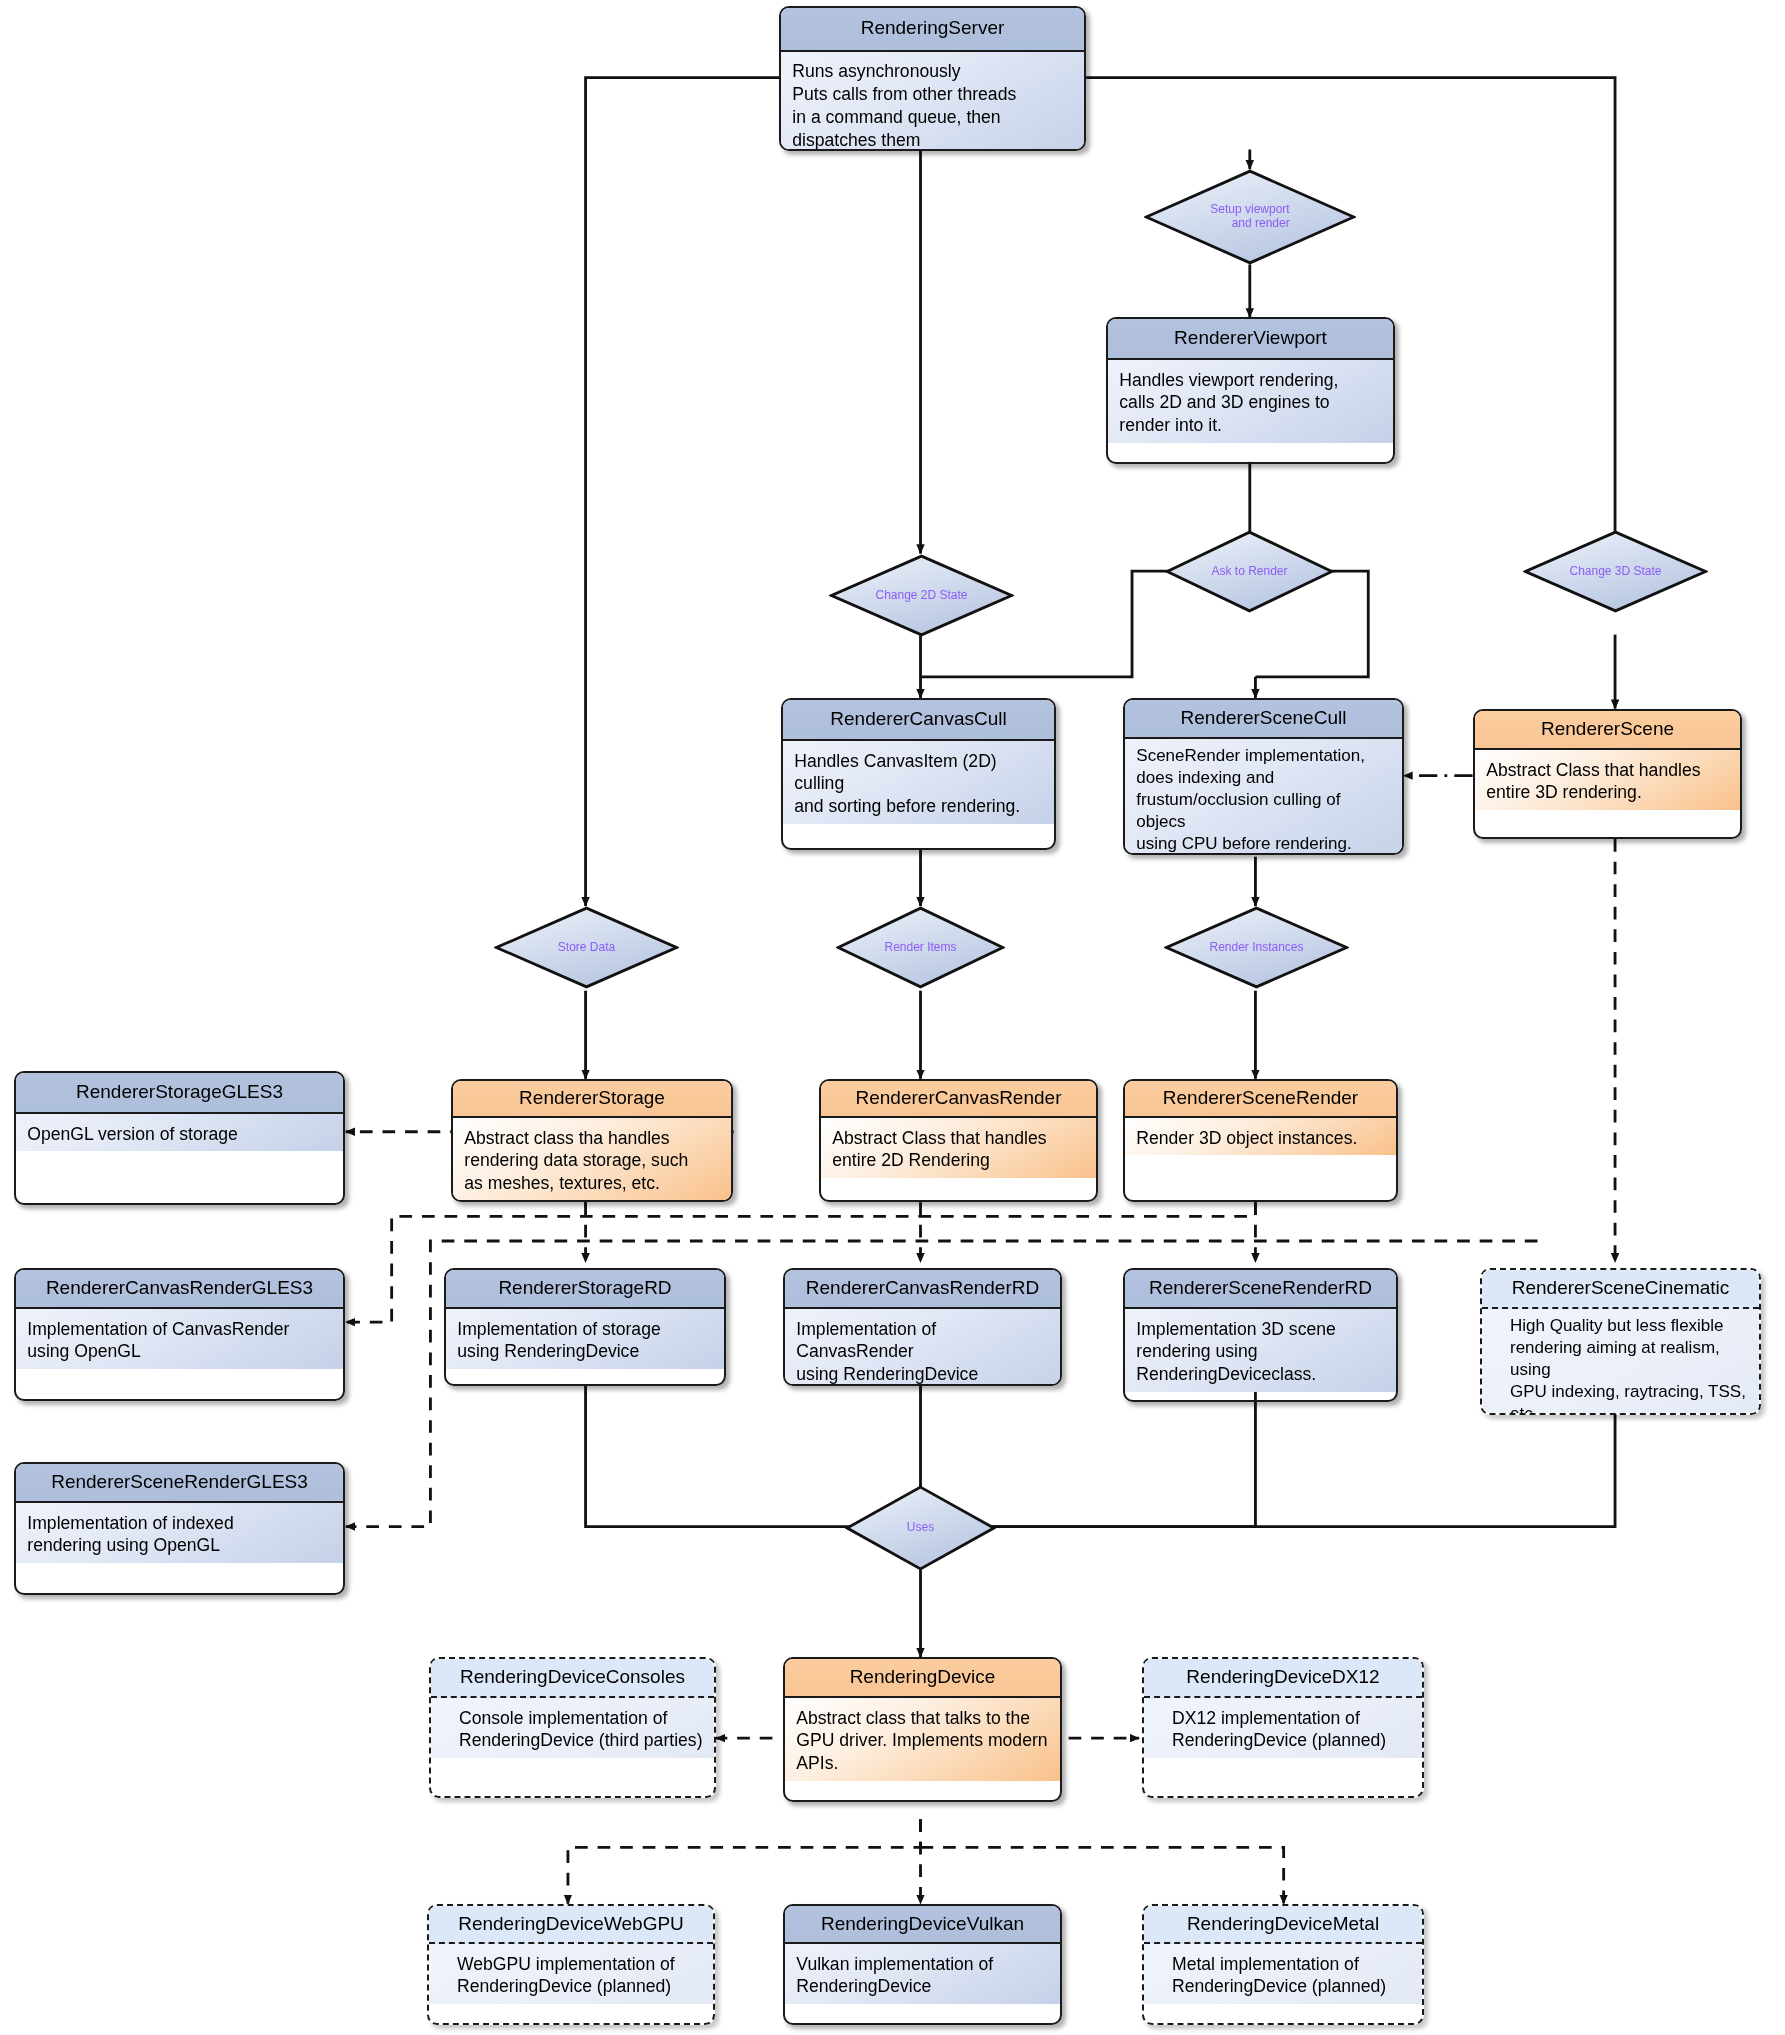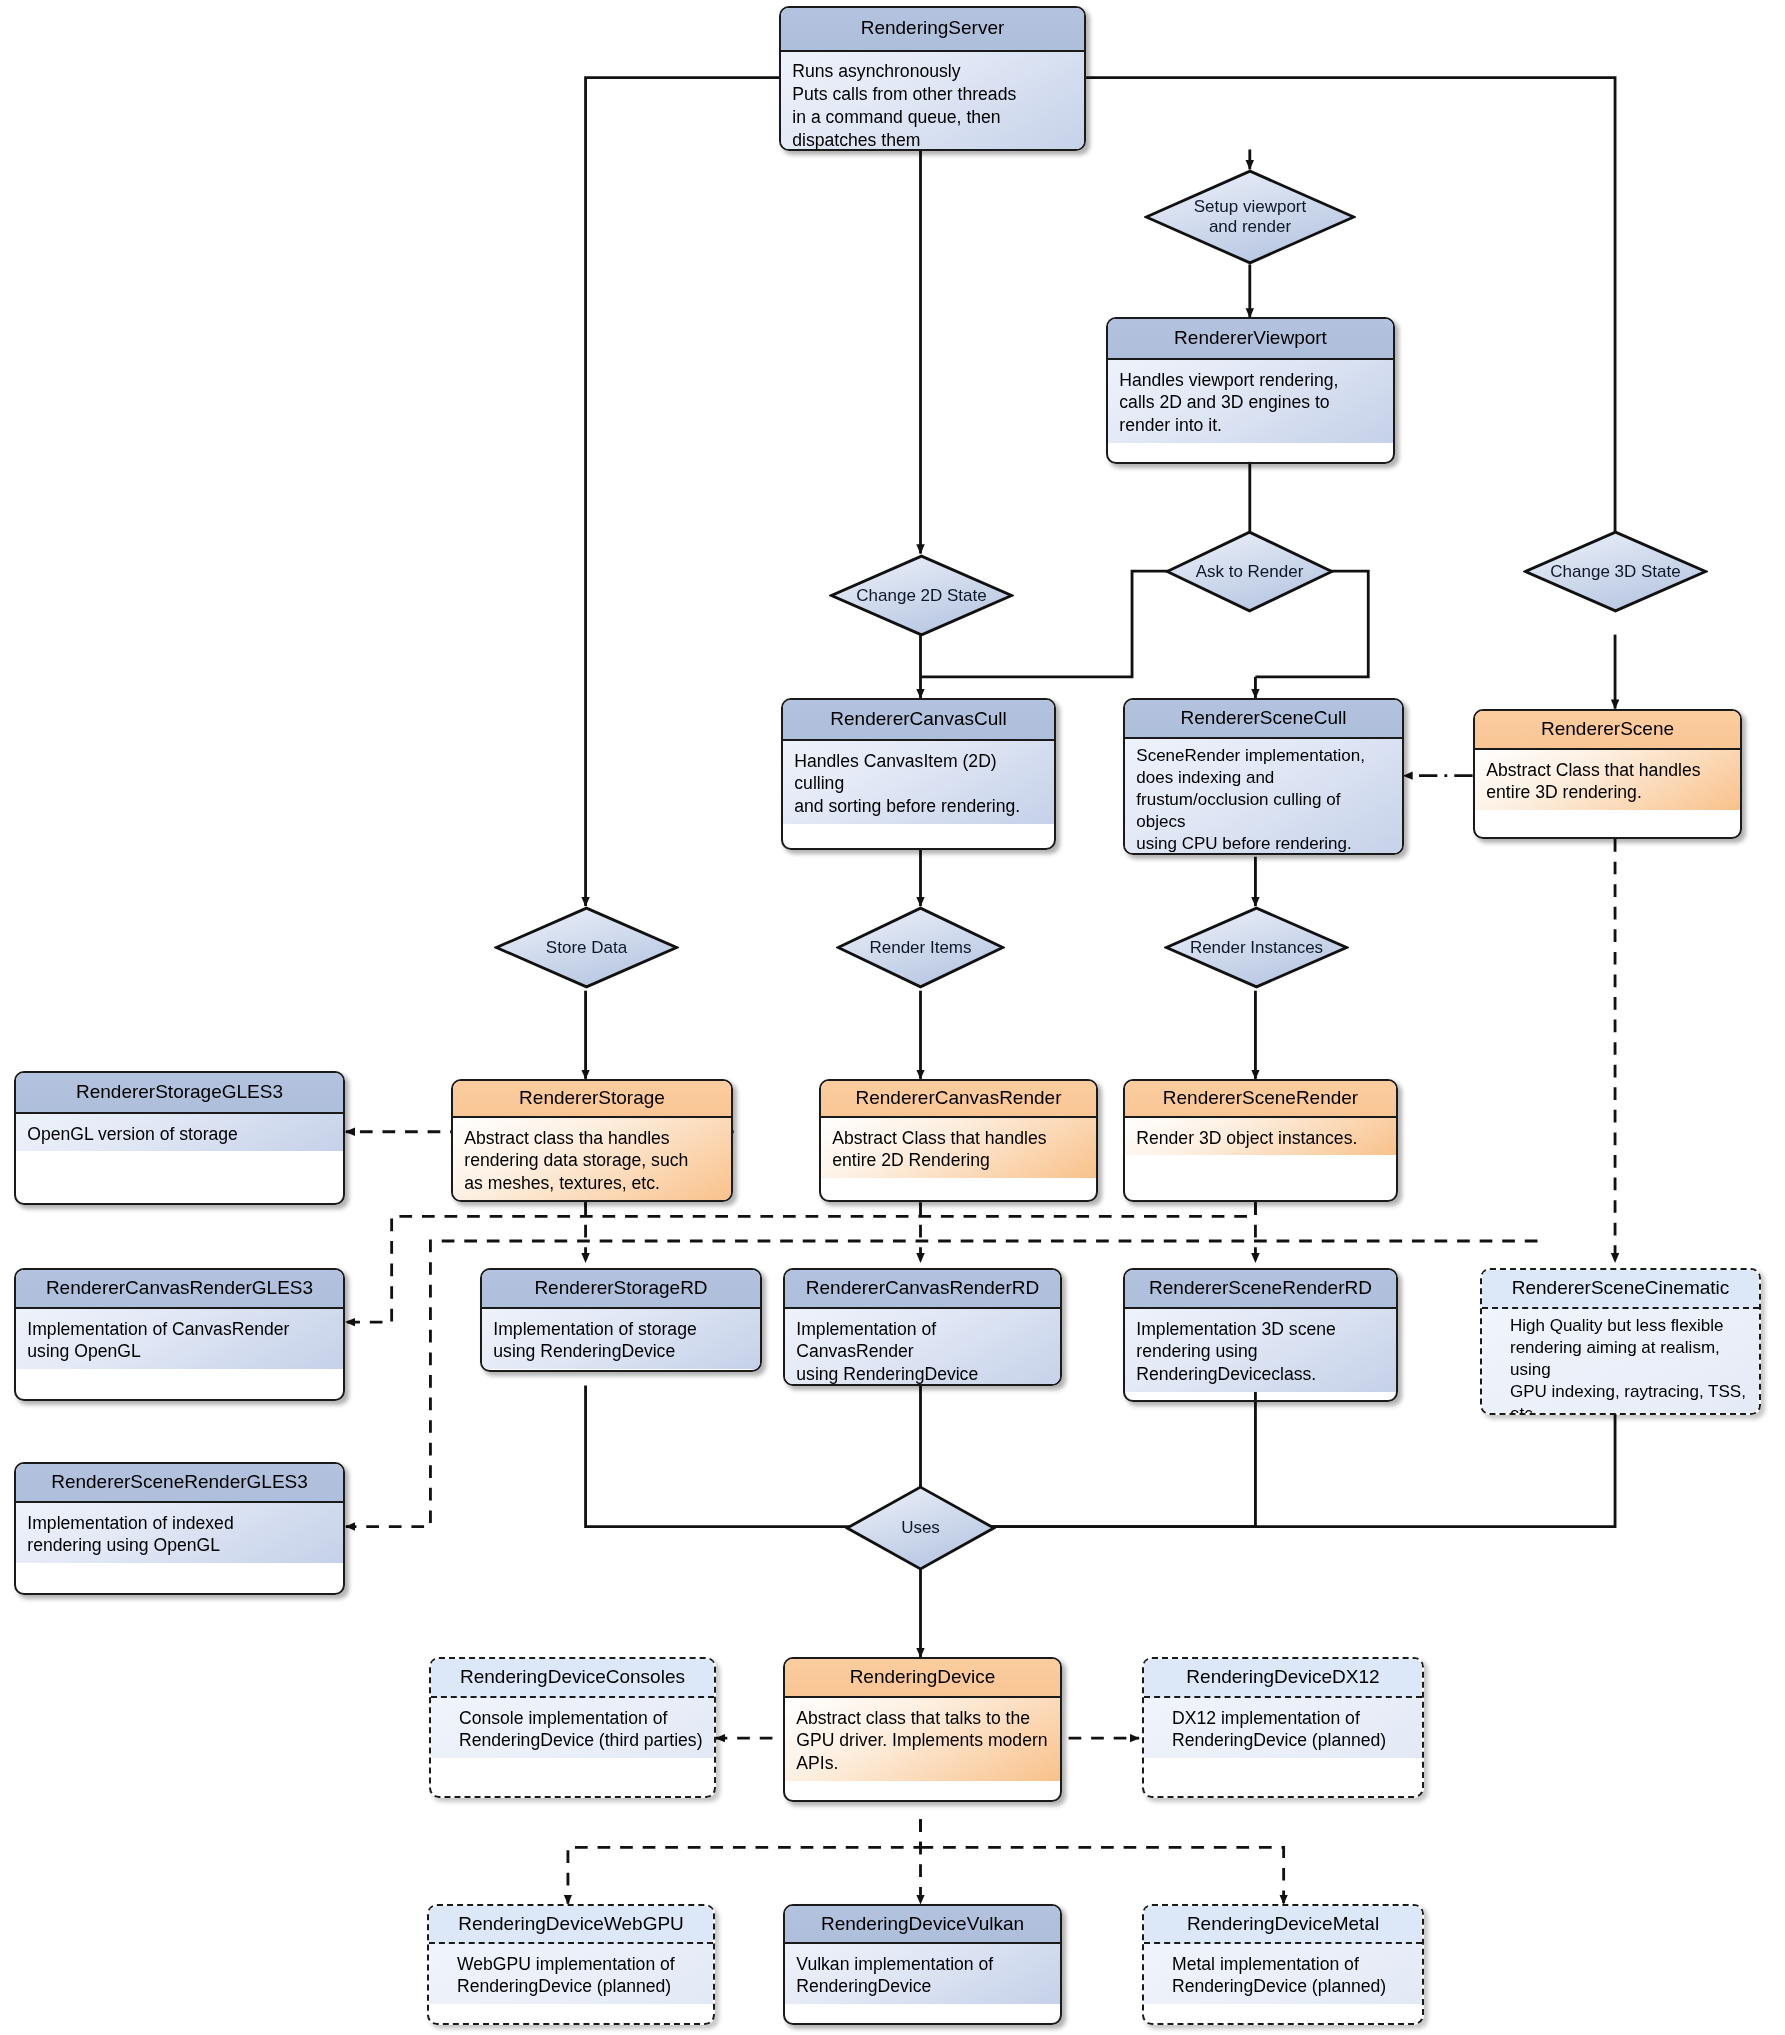--- a/index.html
+++ b/index.html
@@ -27,21 +27,21 @@
   .orange .hdr{background:linear-gradient(180deg,#fbcd9e 0%,#f9c595 100%);}
   .orange .body{background:linear-gradient(150deg,#ffffff 0%,#fdf0e2 35%,#f9c18a 100%);}
   
   .planned .hdr{background:#dce8f8;}
   .planned .body{background:linear-gradient(150deg,#f0f4fb 0%,#e9eef8 60%,#e2e9f5 100%);padding-left:28px;}
 
   .diamond{position:absolute;}
   .diamond .dlabel{
     position:absolute;left:0;top:0;width:100%;height:100%;
     display:flex;align-items:center;justify-content:center;
-    font-size:17px;color:#0f172a;text-align:center;line-height:1.15;
+    font-size:12px;color:#8b5cf6;text-align:right;line-height:1.15;
     pointer-events:none;
   }
 </style>
 </head>
 <body>
 
 <div id="stage">
 
   <svg class="edges" viewBox="0 0 2532 2886">
     <defs>
@@ -277,21 +277,21 @@
     <div class="hdr" style="height:37px;">RendererSceneRender</div>
     <div class="body">Render 3D object instances.</div>
   </div>
 
   <div class="node solid blue" style="left:14px;top:1268px;width:331px;height:133px;">
     <div class="hdr" style="height:39px;">RendererCanvasRenderGLES3</div>
     <div class="body">Implementation of CanvasRender
 using OpenGL</div>
   </div>
 
-  <div class="node solid blue" style="left:444px;top:1268px;width:282px;height:104px;margin-left:36px;">
+  <div class="node solid blue" style="left:444px;top:1268px;width:282px;height:118px;">
     <div class="hdr" style="height:39px;">RendererStorageRD</div>
     <div class="body">Implementation of storage
 using RenderingDevice</div>
   </div>
 
   <div class="node solid blue" style="left:783px;top:1268px;width:279px;height:118px;">
     <div class="hdr" style="height:39px;">RendererCanvasRenderRD</div>
     <div class="body">Implementation of CanvasRender
 using RenderingDevice</div>
   </div>

